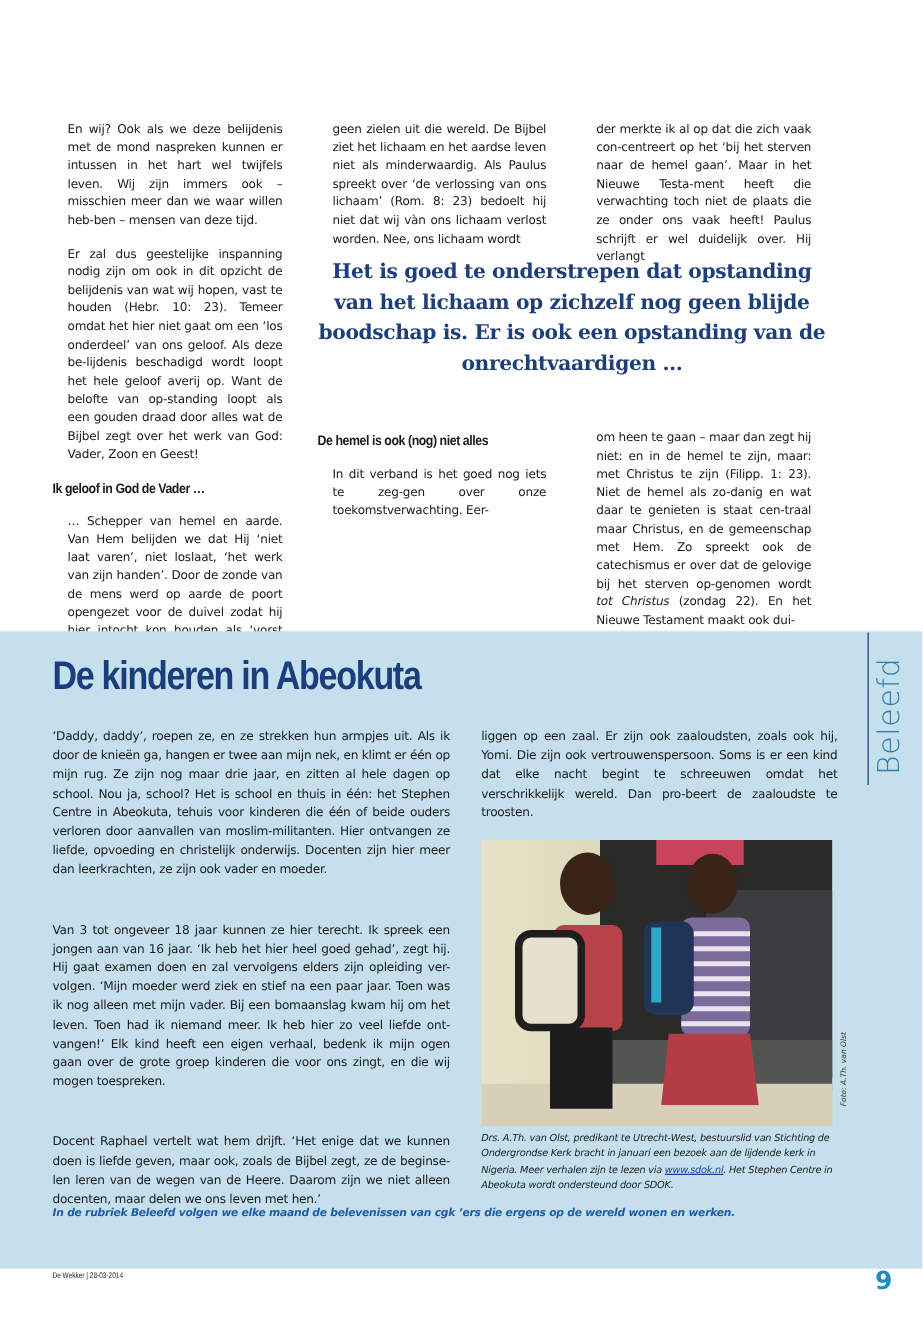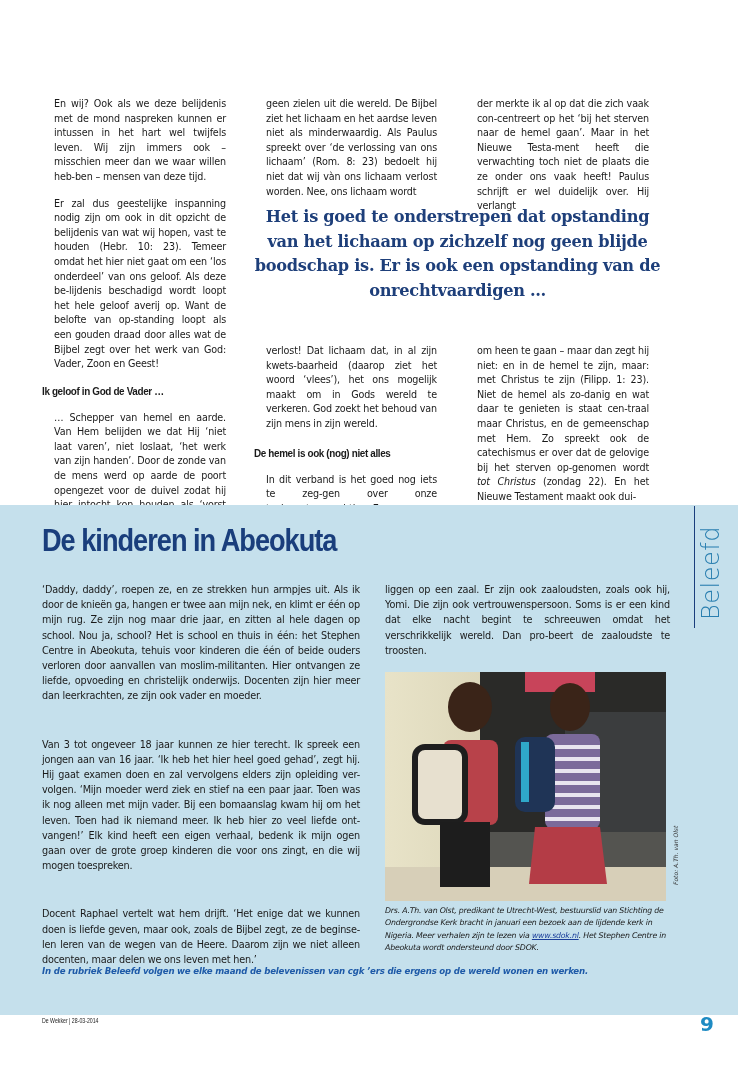--- a/index.html
+++ b/index.html
@@ -55,21 +55,20 @@
   <p>geen zielen uit die wereld. De Bijbel ziet het lichaam en het aardse leven niet als minderwaardig. Als Paulus spreekt over ‘de verlossing van ons lichaam’ (Rom. 8: 23) bedoelt hij niet dat wij vàn ons lichaam verlost worden. Nee, ons lichaam wordt</p>
 </div>
 
 <div class="col" id="c3a">
   <p>der merkte ik al op dat die zich vaak con-centreert op het ‘bij het sterven naar de hemel gaan’. Maar in het Nieuwe Testa-ment heeft die verwachting toch niet de plaats die ze onder ons vaak heeft! Paulus schrijft er wel duidelijk over. Hij verlangt</p>
 </div>
 
 <div id="pullquote">Het is goed te onderstrepen dat opstanding van het lichaam op zichzelf nog geen blijde boodschap is. Er is ook een opstanding van de onrechtvaardigen …</div>
 
 <div class="col" id="c2b">
-  <p>verlost! Dat lichaam dat, in al zijn kwets-baarheid (daarop ziet het woord ‘vlees’), het ons mogelijk maakt om in Gods wereld te verkeren. God zoekt het behoud van zijn mens in zijn wereld.</p>
   <h3 style="margin-top:14px">De hemel is ook (nog) niet alles</h3>
   <p>In dit verband is het goed nog iets te zeg-gen over onze toekomstverwachting. Eer-</p>
 </div>
 
 <div class="col" id="c3b">
   <p><span>om heen te gaan – maar dan zegt hij niet: en in de hemel te zijn, maar: met Christus te zijn (Filipp. 1: 23). Niet de hemel als zo-danig en wat daar te genieten is staat cen-traal maar Christus, en de gemeenschap met Hem. Zo spreekt ook de catechismus er over dat de gelovige bij het sterven op-genomen wordt </span><i>tot Christus</i><span> (zondag 22). En het Nieuwe Testament maakt ook dui-</span></p>
 </div>
 
 <div id="band"></div>
 

